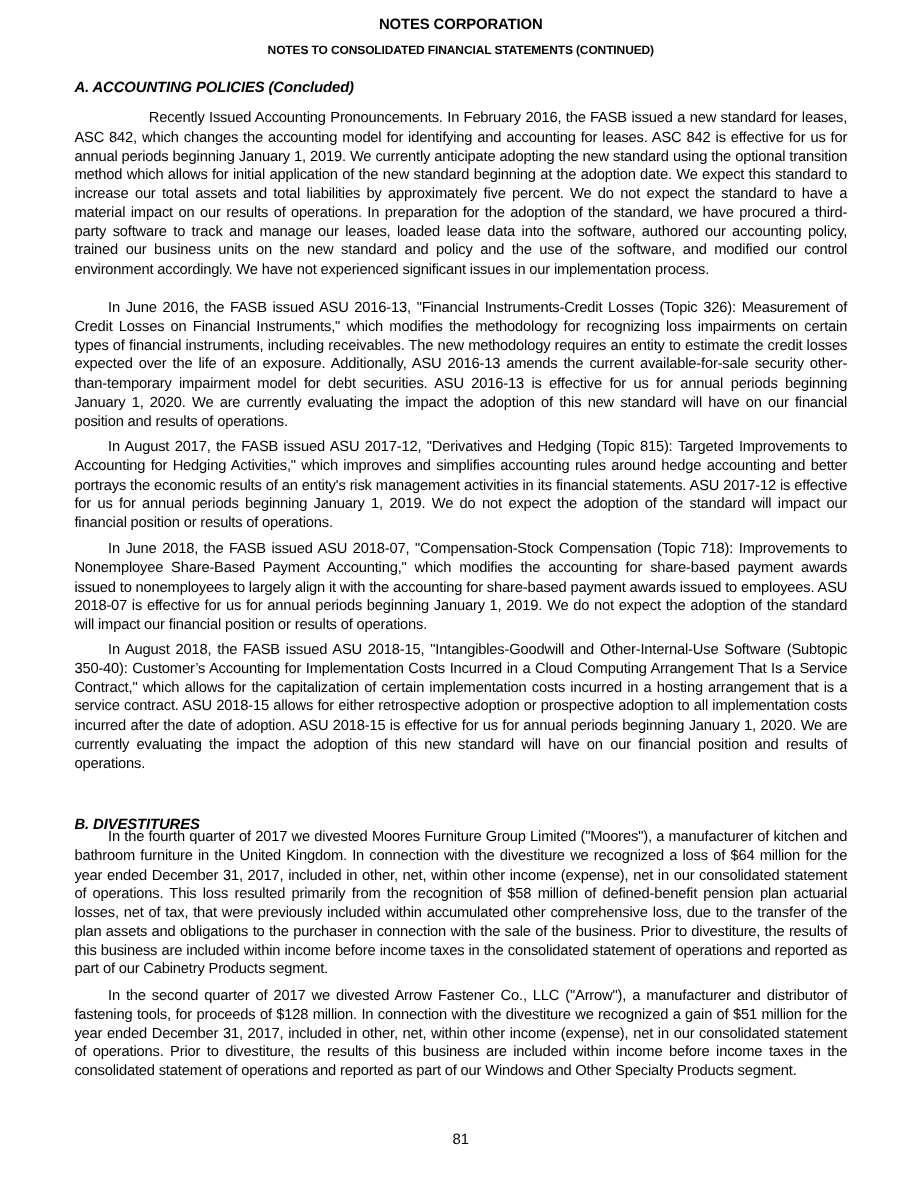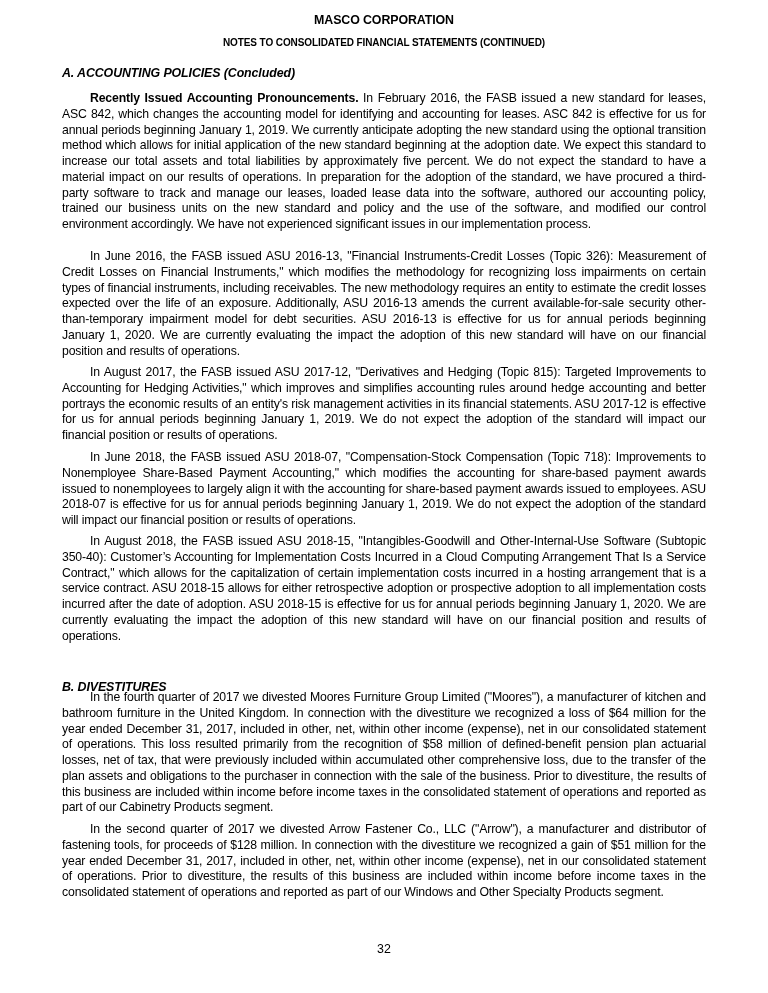--- a/index.html
+++ b/index.html
@@ -17,45 +17,45 @@
       font-weight: bold; font-size: 10px; letter-spacing: -0.1px;
     }
     .section-head {
       position: absolute; left: 0; font-weight: bold; font-size: 12.4px; letter-spacing: -0.1px; font-style: italic;
     }
     p.para {
       position: absolute; left: 0; width: 644px; margin: 0;
       font-size: 12.25px; line-height: 15.75px; text-align: justify;
       text-indent: 28px; letter-spacing: -0.15px;
     }
-    .lead { font-weight: bold; }
+    .lead { font-weight: normal; margin-left: 34px; }
     .page-number {
       position: absolute; top: 942px; left: 0; width: 644px; text-align: center;
       font-size: 12.4px;
     }
   </style>
 </head>
 <body>
 
 <div class="page">
-  <div class="company">MASCO CORPORATION</div>
+  <div class="company">NOTES CORPORATION</div>
   <div class="subtitle">NOTES TO CONSOLIDATED FINANCIAL STATEMENTS (CONTINUED)</div>
 
   <div class="section-head" style="top:66px;">A. ACCOUNTING POLICIES (Concluded)</div>
 
   <p class="para" style="top:91px;"><span class="lead">Recently Issued Accounting Pronouncements.</span><span> In February 2016, the FASB issued a new standard for leases, ASC 842, which changes the accounting model for identifying and accounting for leases. ASC 842 is effective for us for annual periods beginning January 1, 2019.  We currently anticipate adopting the new standard using the optional transition method which allows for initial application of the new standard beginning at the adoption date.  We expect this standard to increase our total assets and total liabilities by approximately five percent.  We do not expect the standard to have a material impact on our results of operations.  In preparation for the adoption of the standard, we have procured a third-party software to track and manage our leases, loaded lease data into the software, authored our accounting policy, trained our business units on the new standard and policy and the use of the software, and modified our control environment accordingly.  We have not experienced significant issues in our implementation process.</span></p>
 
   <p class="para" style="top:249px;">In June 2016, the FASB issued ASU 2016-13, "Financial Instruments-Credit Losses (Topic 326): Measurement of Credit Losses on Financial Instruments," which modifies the methodology for recognizing loss impairments on certain types of financial instruments, including receivables. The new methodology requires an entity to estimate the credit losses expected over the life of an exposure. Additionally, ASU 2016-13 amends the current available-for-sale security other-than-temporary impairment model for debt securities. ASU 2016-13 is effective for us for annual periods beginning January 1, 2020. We are currently evaluating the impact the adoption of this new standard will have on our financial position and results of operations.</p>
 
   <p class="para" style="top:365px;">In August 2017, the FASB issued ASU 2017-12, "Derivatives and Hedging (Topic 815): Targeted Improvements to Accounting for Hedging Activities," which improves and simplifies accounting rules around hedge accounting and better portrays the economic results of an entity's risk management activities in its financial statements. ASU 2017-12 is effective for us for annual periods beginning January 1, 2019. We do not expect the adoption of the standard will impact our financial position or results of operations.</p>
 
   <p class="para" style="top:450px;">In June 2018, the FASB issued ASU 2018-07, "Compensation-Stock Compensation (Topic 718): Improvements to Nonemployee Share-Based Payment Accounting," which modifies the accounting for share-based payment awards issued to nonemployees to largely align it with the accounting for share-based payment awards issued to employees. ASU 2018-07 is effective for us for annual periods beginning January 1, 2019. We do not expect the adoption of the standard will impact our financial position or results of operations.</p>
 
   <p class="para" style="top:534px;">In August 2018, the FASB issued ASU 2018-15, "Intangibles-Goodwill and Other-Internal-Use Software (Subtopic 350-40): Customer’s Accounting for Implementation Costs Incurred in a Cloud Computing Arrangement That Is a Service Contract," which allows for the capitalization of certain implementation costs incurred in a hosting arrangement that is a service contract.  ASU 2018-15 allows for either retrospective adoption or prospective adoption to all implementation costs incurred after the date of adoption.  ASU 2018-15 is effective for us for annual periods beginning January 1, 2020.  We are currently evaluating the impact the adoption of this new standard will have on our financial position and results of operations.</p>
 
   <div class="section-head" style="top:680px;">B. DIVESTITURES</div>
 
   <p class="para" style="top:690px;">In the fourth quarter of 2017 we divested Moores Furniture Group Limited ("Moores"), a manufacturer of kitchen and bathroom furniture in the United Kingdom. In connection with the divestiture we recognized a loss of $64 million for the year ended December 31, 2017, included in other, net, within other income (expense), net in our consolidated statement of operations. This loss resulted primarily from the recognition of $58 million of defined-benefit pension plan actuarial losses, net of tax, that were previously included within accumulated other comprehensive loss, due to the transfer of the plan assets and obligations to the purchaser in connection with the sale of the business. Prior to divestiture, the results of this business are included within income before income taxes in the consolidated statement of operations and reported as part of our Cabinetry Products segment.</p>
 
   <p class="para" style="top:822px;">In the second quarter of 2017 we divested Arrow Fastener Co., LLC ("Arrow"), a manufacturer and distributor of fastening tools, for proceeds of $128 million. In connection with the divestiture we recognized a gain of $51 million for the year ended December 31, 2017, included in other, net, within other income (expense), net in our consolidated statement of operations. Prior to divestiture, the results of this business are included within income before income taxes in the consolidated statement of operations and reported as part of our Windows and Other Specialty Products segment.</p>
 
-  <div class="page-number">32</div>
+  <div class="page-number">81</div>
 </div>
 
 </body></html>

